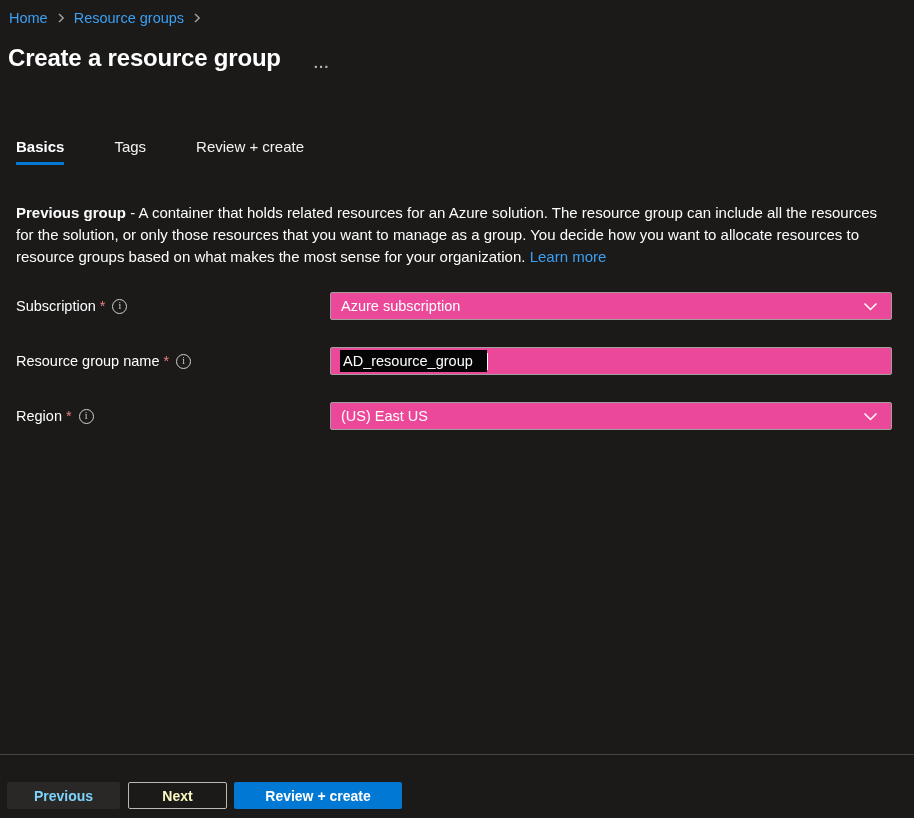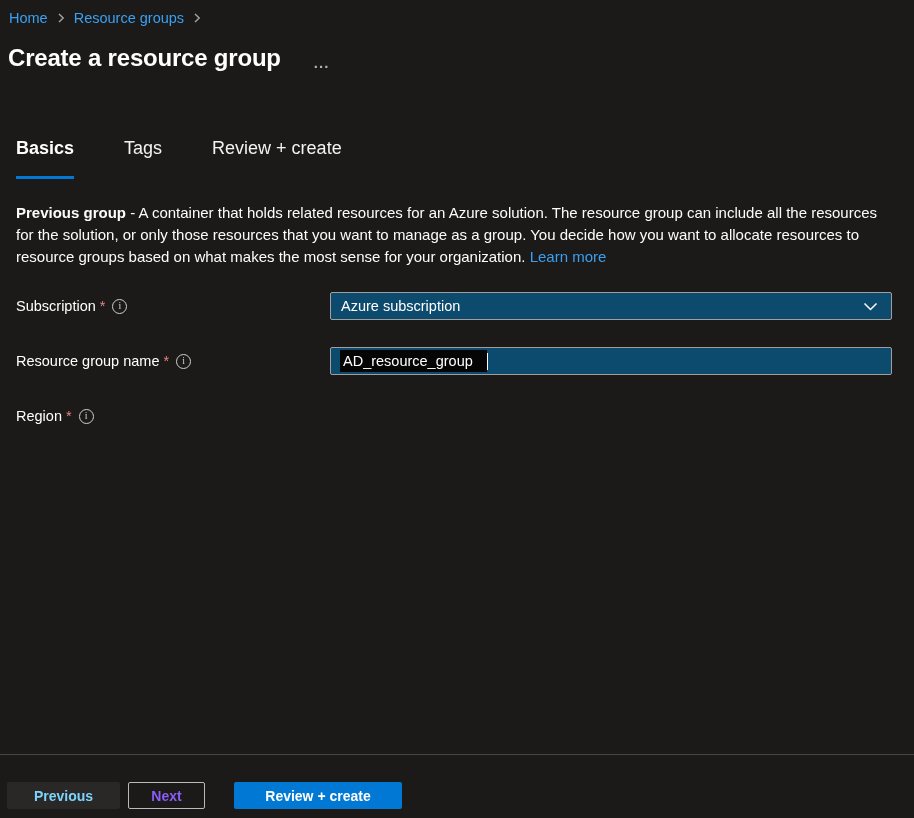--- a/index.html
+++ b/index.html
@@ -60,23 +60,23 @@
 
   
   .tabs {
     position: absolute;
     top: 138px;
     left: 16px;
     display: flex;
     gap: 50px;
   }
   .tab {
-    font-size: 18px;
+    font-size: 15px;
     color: #f3f2f1;
-    padding-bottom: 17px;
+    padding-bottom: 7px;
     cursor: pointer;
     border-bottom: 3px solid transparent;
   }
   .tab.active {
     font-weight: 700;
     color: #ffffff;
     border-bottom: 3px solid #0078d4;
   }
 
   
@@ -134,21 +134,21 @@
     cursor: pointer;
     line-height: 1;
   }
   .control {
     position: absolute;
     left: 330px;
     width: 562px;
     height: 28px;
     border: 1px solid #a19f9d;
     border-radius: 2px;
-    background: #0c4a6e;
+    background: #ec4899;
     display: flex;
     align-items: center;
     font-size: 14.5px;
     color: #ffffff;
     cursor: pointer;
   }
   .control .value {
     padding-left: 10px;
     white-space: nowrap;
   }
@@ -203,24 +203,24 @@
   .btn-previous {
     left: 7px;
     width: 113px;
     background: #292827;
     color: #7dd3fc;
     font-weight: 600;
     cursor: default;
   }
   .btn-next {
     left: 128px;
-    width: 77px;
+    width: 99px;
     background: transparent;
     border: 1px solid #bbb9b7;
-    color: #8b5cf6;
+    color: #fef9c3;
     font-weight: 700;
   }
   .btn-review {
     left: 234px;
     width: 168px;
     background: #0078d4;
     color: #ffffff;
     font-weight: 700;
   }
 </style>
@@ -286,20 +286,28 @@
         <span class="caret"></span>
     </div>
   </div>
 
   <div class="form-row row-region">
     <div class="field-label">
       <span>Region</span>
       <span class="required">*</span>
       <span class="info-icon">i</span>
     </div>
+    <div class="control dropdown">
+      <span class="value">(US) East US</span>
+      <span class="chevron">
+        <svg width="15" height="10" viewBox="0 0 15 10">
+            <path d="M1.5 1.5 L7.5 7.5 L13.5 1.5" fill="none" stroke="#ffffff" stroke-width="1.5"></path>
+          </svg>
+      </span>
+    </div>
   </div>
 
   <div class="footer-divider"></div>
   <div class="footer">
     <button class="btn btn-previous">Previous</button>
     <button class="btn btn-next">Next</button>
     <button class="btn btn-review">Review + create</button>
   </div>
 
 </div>

